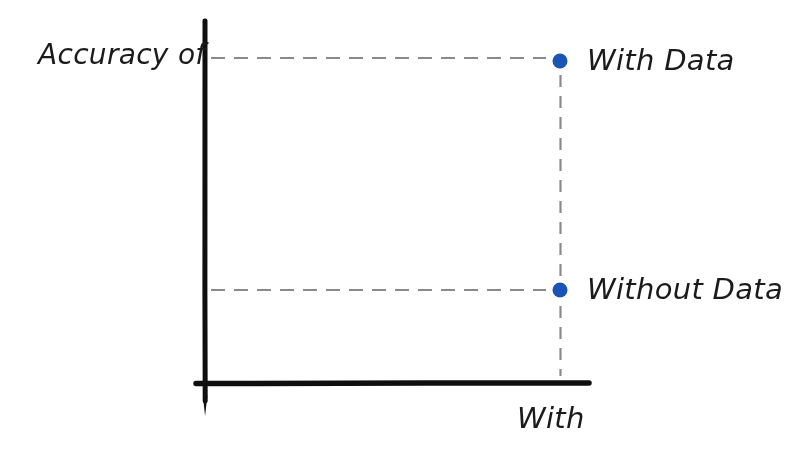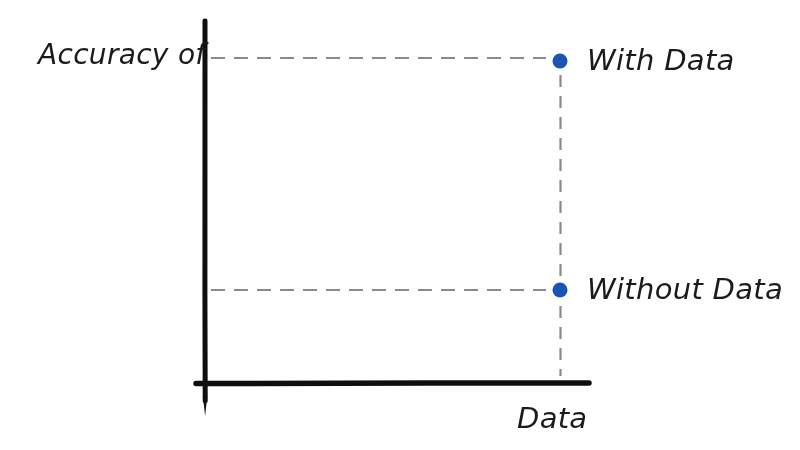--- a/index.html
+++ b/index.html
@@ -77,15 +77,15 @@
   </svg>
 
   <div class="label y-axis-label">
     <div>Accuracy of</div>
   </div>
 
   <div class="label point-label-with">With Data</div>
 
   <div class="label point-label-without">Without Data</div>
 
-  <div class="label x-axis-label">Data</div>
+  <div class="label x-axis-label">With</div>
 
 </div>
 
 </body></html>

